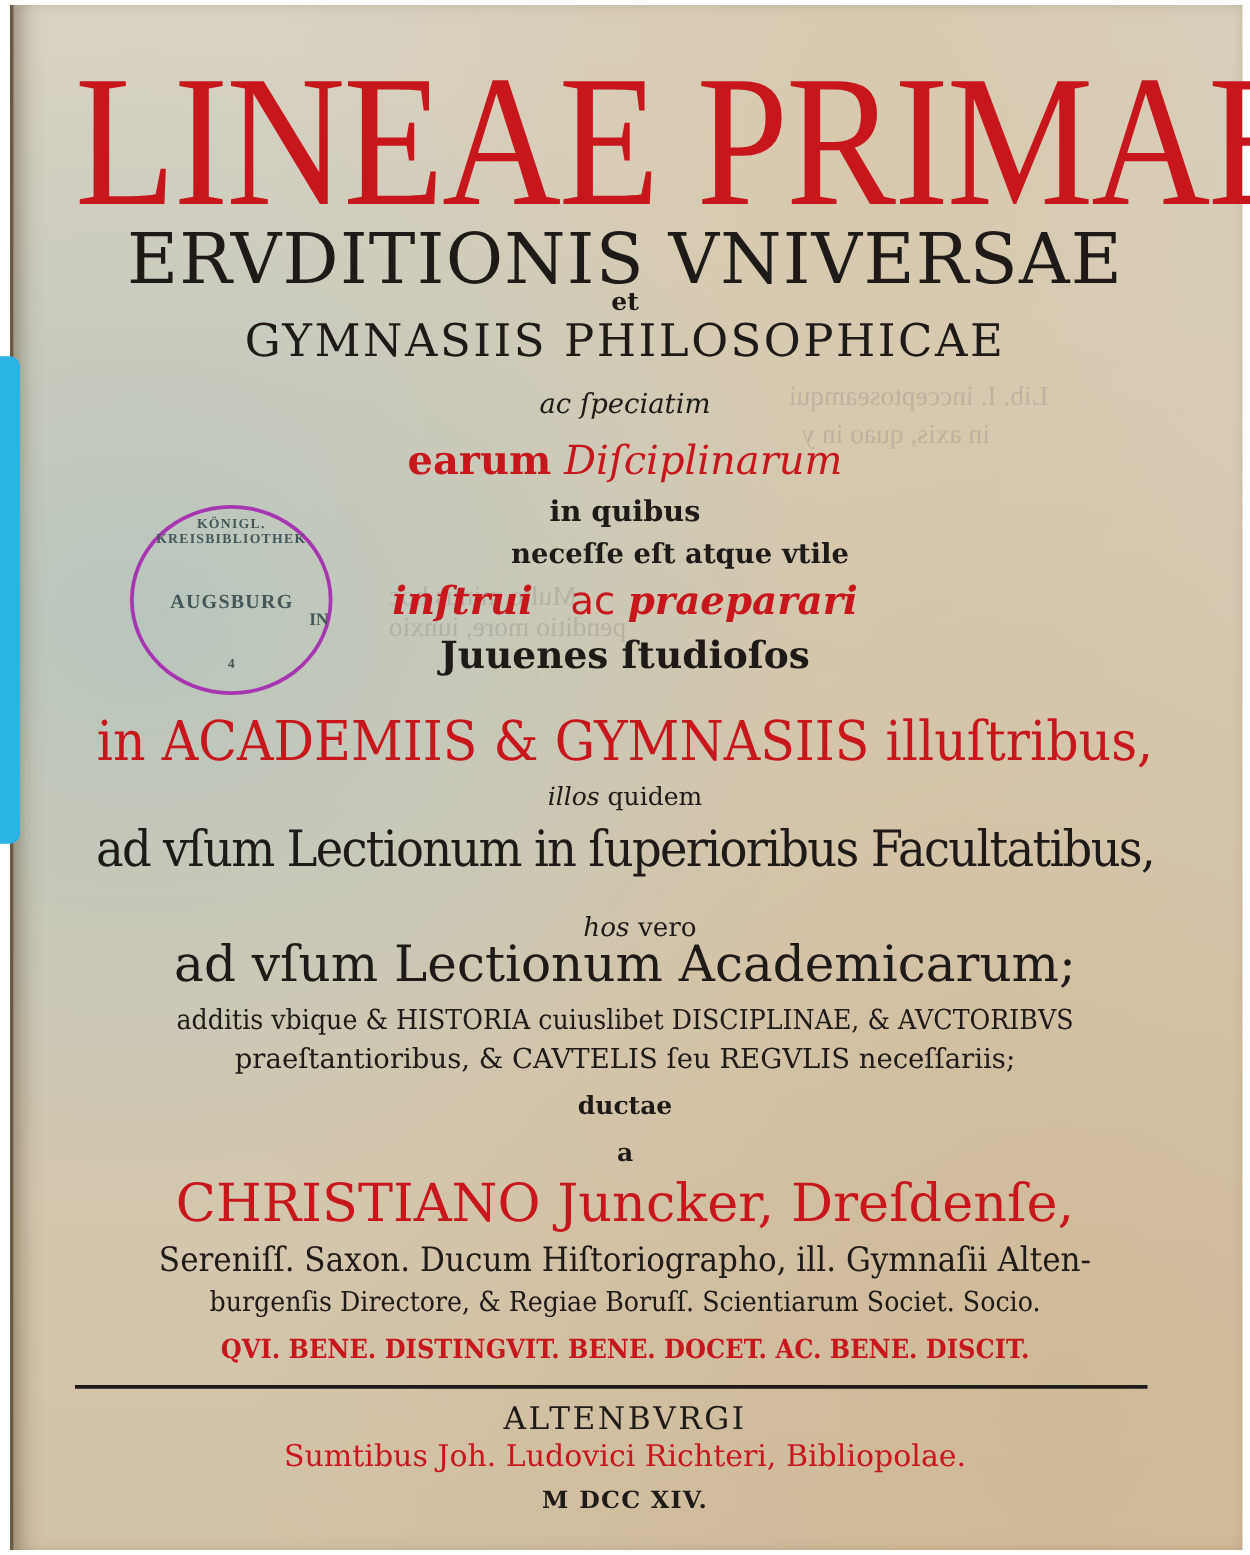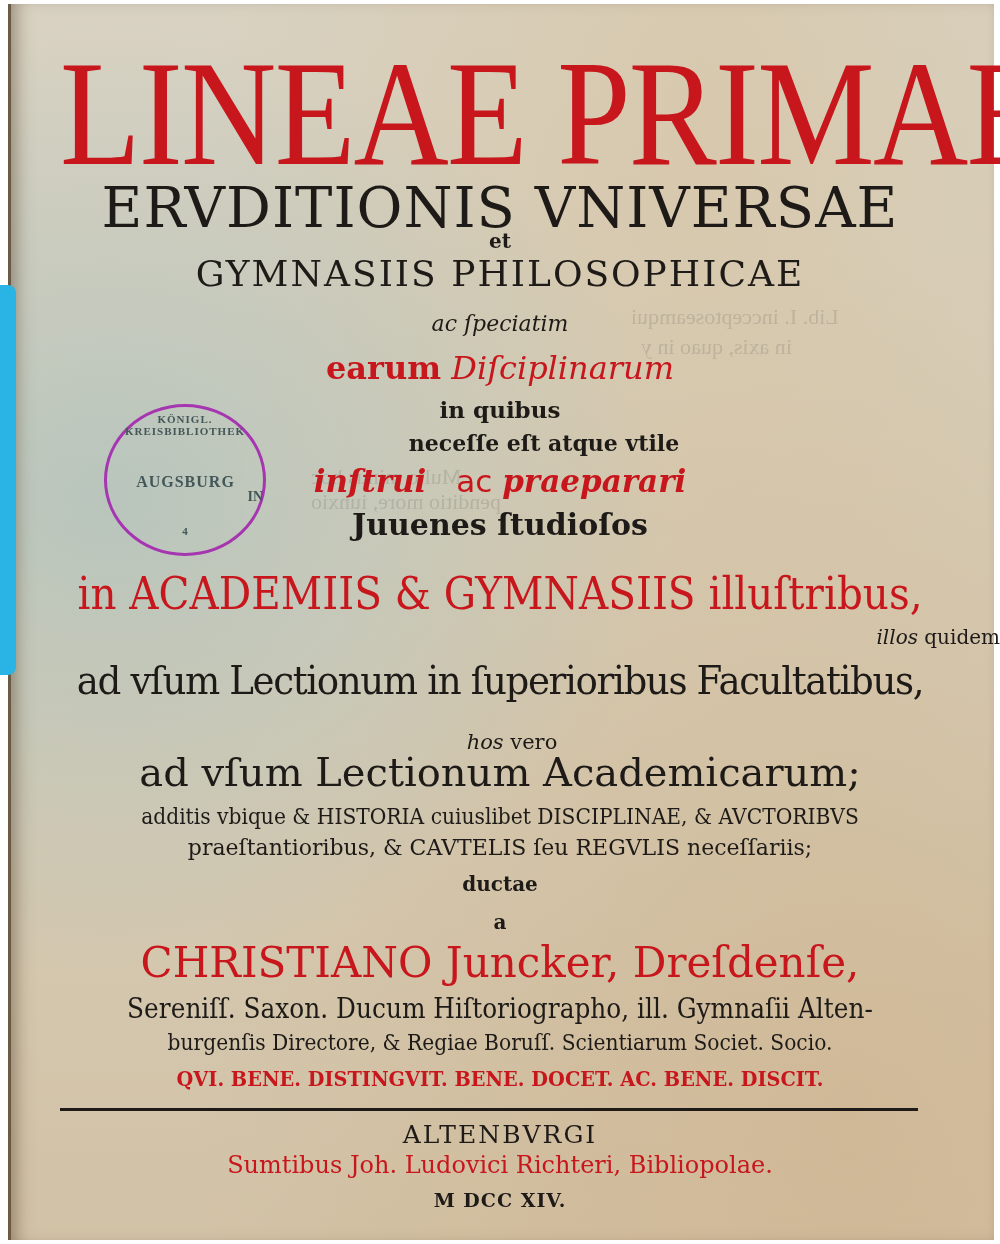--- a/index.html
+++ b/index.html
@@ -78,21 +78,21 @@
 <div class="line" style="top:466px;font-size:31px;">
   <span class="red ital" style="font-weight:bold;">inſtrui</span>
   <span class="red" style="font-family:'DejaVu Sans',sans-serif;margin-left:20px;">ac</span>
   <span class="red ital" style="font-weight:bold;">praeparari</span>
 </div>
 
 <div class="line black" style="top:510px;font-size:30px;font-weight:bold;">Juuenes ſtudioſos</div>
 
 <div class="line red" style="top:572px;font-size:44px;transform:scaleX(0.92);transform-origin:500px 0;">in ACADEMIIS &amp; GYMNASIIS illuſtribus,</div>
 
-<div class="line black" style="top:627px;font-size:20px;text-align:right;">
+<div class="line black" style="top:627px;font-size:20px;">
   <span class="ital">illos</span>
   <span>quidem</span>
 </div>
 
 <div class="line black" style="top:660px;font-size:40px;letter-spacing:-1.5px;transform:scaleX(0.93);transform-origin:500px 0;">ad vſum Lectionum in ſuperioribus Facultatibus,</div>
 
 <div class="line black" style="top:732px;font-size:21px;margin-left:12px;">
   <span class="ital">hos</span>
   <span>vero</span>
 </div>

